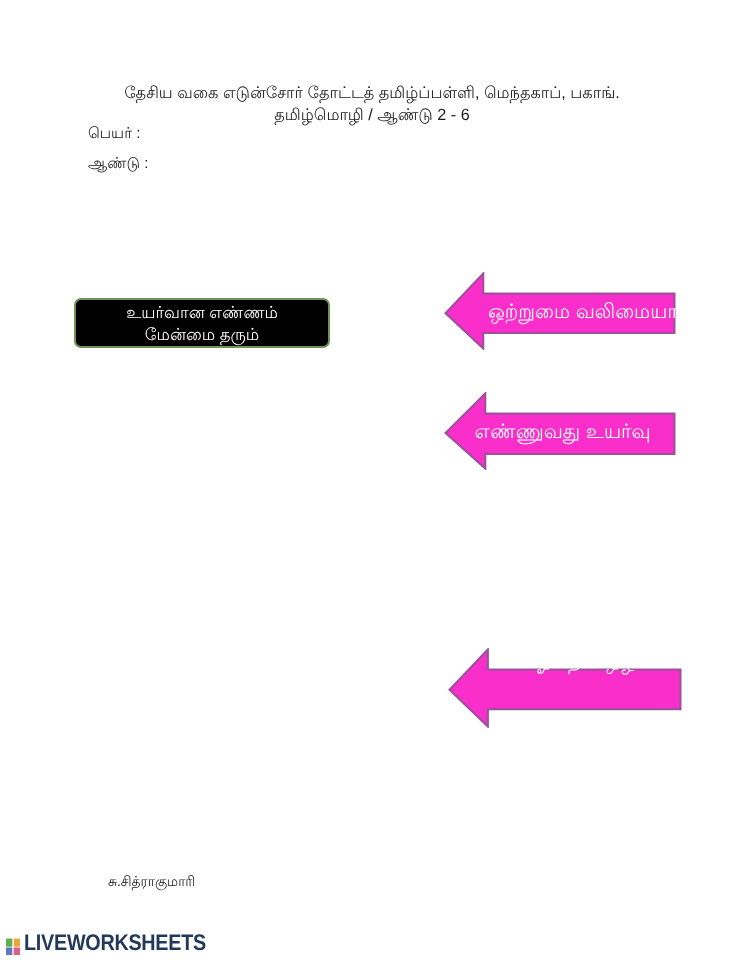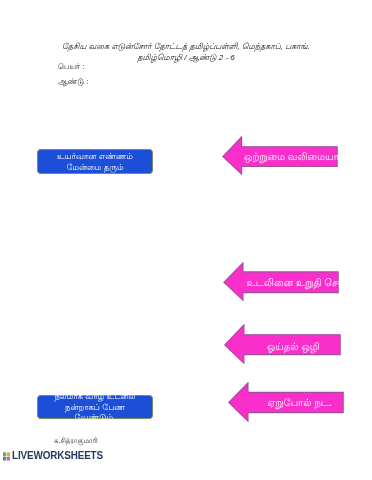--- a/index.html
+++ b/index.html
@@ -6,94 +6,87 @@
   html, body { margin:0; padding:0; }
   body {
     direction:ltr;
     width:372px; height:480px; background:#ffffff; overflow:hidden;
     font-family:"Liberation Sans", sans-serif;
     -webkit-font-smoothing:antialiased;
   }
   .page { position:relative; width:372px; height:480px; }
 
   .hdr { position:absolute; left:0; right:0; text-align:center;
-         font-size:8.1px; color:#1a1a1a; line-height:11px; letter-spacing:0;font-style:italic; }
+         font-size:8.1px; color:#1a1a1a; line-height:11px; letter-spacing:0; }
   .hdr1 { top:41px; }
   .hdr2 { top:52px; }
 
-  .fld { position:absolute; left:44px; font-size:7.6px; color:#1a1a1a;margin-left:14px; }
+  .fld { position:absolute; left:44px; font-size:7.6px; color:#1a1a1a; }
   .fld-name { top:62px; }
   .fld-year { top:77px; }
 
   .instr { position:absolute; left:44px; top:99px; font-size:7.6px; color:#1a1a1a; }
 
-  .gbox { position:absolute; left:37px; width:116px;
-          background:#1d4ed8; border:1px solid #6f9459; border-radius:3.5px;
+  .gbox { position:absolute; left:37px; width:128px;
+          background:#000000; border:1px solid #6f9459; border-radius:3.5px;
           box-sizing:border-box; color:#ffffff; font-size:8.3px;
           display:flex; align-items:center; justify-content:center;
           text-align:center; line-height:10.5px; padding:1px 7px; }
 
   .arrow { position:absolute; }
   .arrow svg { display:block; }
   .arrow .alabel { position:absolute; color:#ffffff; font-size:10px;
                    white-space:nowrap; }
 
   .sig { position:absolute; left:54px; top:437px; font-size:6.9px; color:#1a1a1a; }
 
-  .lws { position:absolute; left:2.6px; top:450px; display:flex; align-items:flex-start;text-align:right; }
+  .lws { position:absolute; left:2.6px; top:467px; display:flex; align-items:flex-start;text-align:right; }
   .lws-mark { width:7.0px; height:8.8px; margin-right:2.5px; margin-top:2.0px; }
   .lws-text { font-size:11.3px; font-weight:bold; color:#22395b;
               line-height:11.5px; letter-spacing:-0.15px;
               display:inline-block; transform:scaleX(0.875);
               transform-origin:left center;
               font-family:"Liberation Sans", sans-serif; }
 </style>
 </head>
 <body>
 
 <div class="page">
 
   <div class="hdr hdr1">தேசிய வகை எடுன்சோர் தோட்டத் தமிழ்ப்பள்ளி, மெந்தகாப், பகாங்.</div>
   <div class="hdr hdr2">தமிழ்மொழி / ஆண்டு 2 - 6</div>
 
   <div class="fld fld-name">பெயர் :</div>
   <div class="fld fld-year">ஆண்டு :</div>
 
 
   <div class="gbox" style="top:149px;height:25px">உயர்வான எண்ணம் மேன்மை தரும்</div>
-  <div class="gbox" style="top:395px;height:24px">நலமாக வாழ உடலை நன்றாகப் பேண வேண்டும்.</div>
 
   <div class="arrow" style="left:222px;top:136px;width:116px;height:39px">
     <svg width="116" height="39" viewBox="0 0 116 39">
         <polygon points="0.8,20.6 19.6,0.8 19.6,10.8 115.2,10.8 115.2,30.5 19.6,30.5 19.6,38.2" fill="#fa2fcb" stroke="#a04f9e" stroke-width="1.1" stroke-linejoin="miter"></polygon>
       </svg>
     <span class="alabel" style="left:22px;top:14.5px">ஒற்றுமை வலிமையாம்</span>
   </div>
 
+  <div class="arrow" style="left:222px;top:196px;width:116px;height:39px">
+    <svg width="116" height="39" viewBox="0 0 116 39">
+        <polygon points="0.8,20.5 20.6,0.8 20.6,10.8 115.2,10.8 115.2,31.0 20.6,31.0 20.6,38.2" fill="#fa2fcb" stroke="#a04f9e" stroke-width="1.1" stroke-linejoin="miter"></polygon>
+      </svg>
+    <span class="alabel" style="left:15.3px;top:15.0px">எண்ணுவது உயர்வு</span>
+  </div>
 
-  <div class="arrow" style="left:223px;top:262px;width:116px;height:39px">
-    <svg width="116" height="39" viewBox="0 0 116 39">
-        <polygon points="0.8,20.3 20.0,0.8 20.0,9.9 115.2,9.9 115.2,30.6 20.0,30.6 20.0,38.2" fill="#fa2fcb" stroke="#a04f9e" stroke-width="1.1" stroke-linejoin="miter"></polygon>
-      </svg>
-    <span class="alabel" style="left:23.8px;top:14.5px">உடலினை உறுதி செய்</span>
-  </div>
 
   <div class="arrow" style="left:224px;top:324px;width:117px;height:40px">
     <svg width="117" height="40" viewBox="0 0 117 40">
         <polygon points="0.8,20.9 19.9,0.8 19.9,10.8 116.2,10.8 116.2,30.6 19.9,30.6 19.9,39.2" fill="#fa2fcb" stroke="#a04f9e" stroke-width="1.1" stroke-linejoin="miter"></polygon>
       </svg>
-    <span class="alabel" style="left:42.9px;top:17px">ஓய்தல் ஒழி</span>
+    <span class="alabel" style="left:42.9px;top:2px">ஓய்தல் ஒழி</span>
   </div>
 
-  <div class="arrow" style="left:228px;top:382px;width:116px;height:40px">
-    <svg width="116" height="40" viewBox="0 0 116 40">
-        <polygon points="0.8,20.5 20.0,0.8 20.0,10.4 115.2,10.4 115.2,30.6 20.0,30.6 20.0,39.2" fill="#fa2fcb" stroke="#a04f9e" stroke-width="1.1" stroke-linejoin="miter"></polygon>
-      </svg>
-    <span class="alabel" style="left:39.4px;top:14.5px">ஏறுபோல் நட.</span>
-  </div>
 
   <div class="sig">சு.சித்ராகுமாரி</div>
 
   <div class="lws">
     <svg class="lws-mark" viewBox="0 0 16 19">
       <rect x="0" y="0" width="7.2" height="9.4" rx="0.8" fill="#63ae4e"></rect>
       <rect x="8.8" y="0" width="7.2" height="9.4" rx="0.8" fill="#e8a93c"></rect>
       <rect x="0" y="10.4" width="7.2" height="8.6" rx="0.8" fill="#5b76c4"></rect>
       <rect x="8.8" y="10.4" width="7.2" height="8.6" rx="0.8" fill="#e05c8d"></rect>
     </svg>

